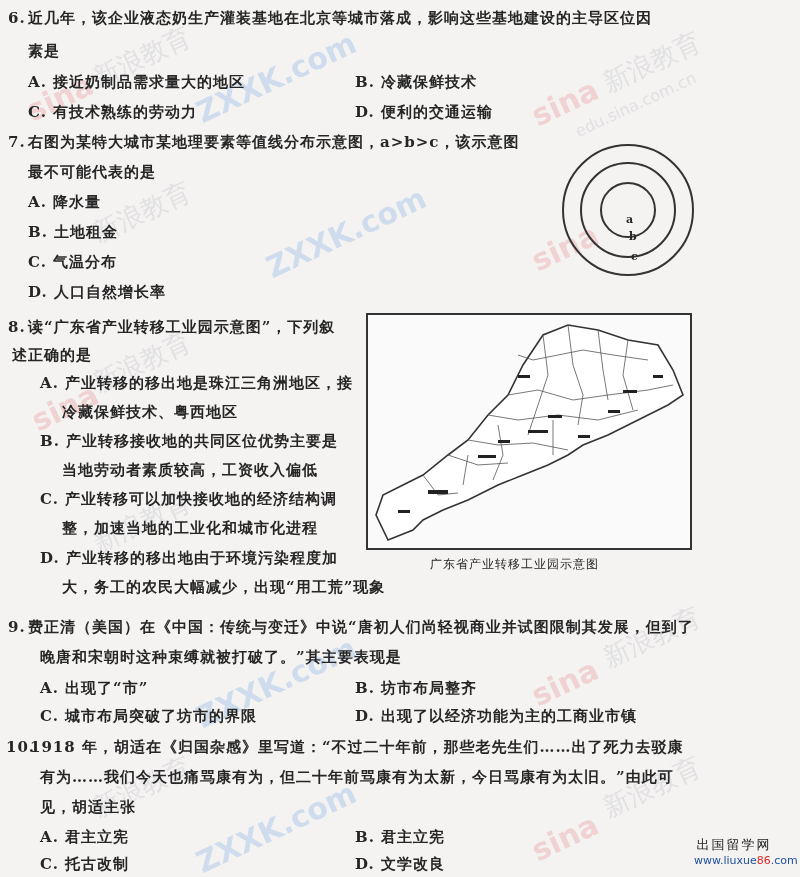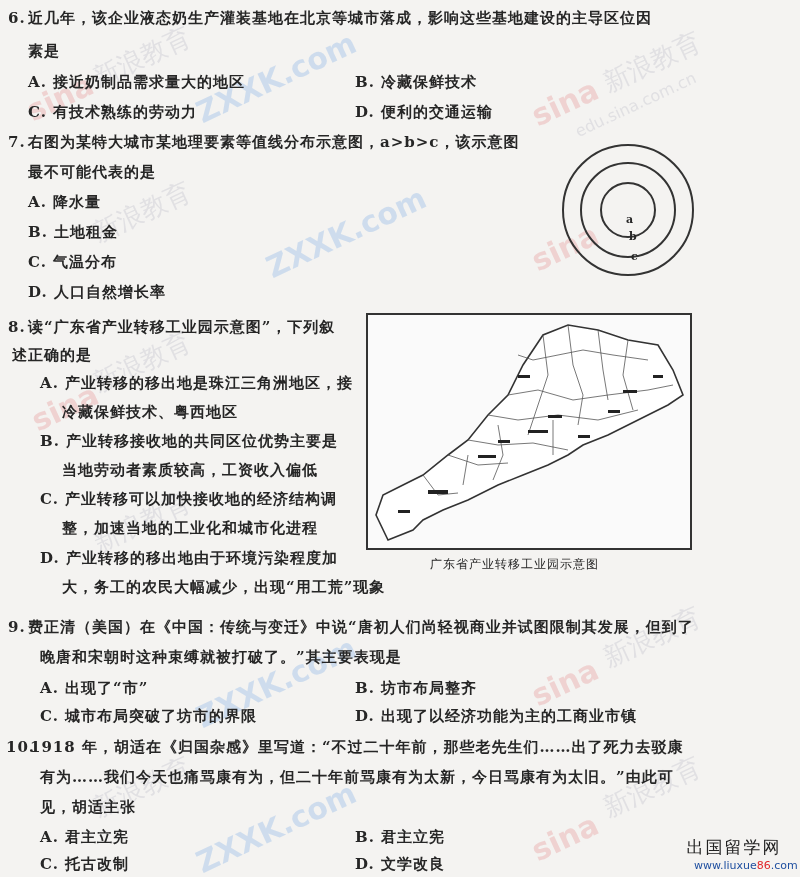--- a/index.html
+++ b/index.html
@@ -7,21 +7,21 @@
          font-family:"DejaVu Serif", serif; color:#262626; }
   .line { position:absolute; font-size:15px; font-weight:bold; white-space:nowrap; letter-spacing:1px; }
   .wm { position:absolute; font-family:"DejaVu Sans", sans-serif; color:rgba(190,190,200,0.35);
         transform:rotate(-25deg); font-size:26px; pointer-events:none; white-space:nowrap; }
   .wm.red { color:rgba(230,150,150,0.35); font-weight:bold; font-size:30px; }
   .wm.blue { color:rgba(120,170,230,0.3); font-weight:bold; font-size:30px; }
   .map-box { position:absolute; left:366px; top:313px; width:322px; height:233px;
              border:2px solid #333; background:#fafafa; }
   .caption { position:absolute; left:430px; top:556px; font-size:12px; font-weight:normal; letter-spacing:1px; }
   .logo { position:absolute; left:670px; top:836px; text-align:center; font-family:"DejaVu Sans", sans-serif; }
-  .logo .cn { font-size:17px; color:#222; letter-spacing:2px; }
+  .logo .cn { font-size:13px; color:#222; letter-spacing:2px; }
   .logo .url { font-size:11px; color:#1f4fa0;margin-left:24px; }
   .logo .url .hl { color:#e0262a; }
 </style>
 </head>
 <body>
 
 <div class="wm red" style="left:25px;top:80px;">sina</div>
 <div class="wm" style="left:90px;top:40px;">新浪教育</div>
 <div class="wm blue" style="left:190px;top:60px;">ZXXK.com</div>
 <div class="wm red" style="left:530px;top:85px;">sina</div>

